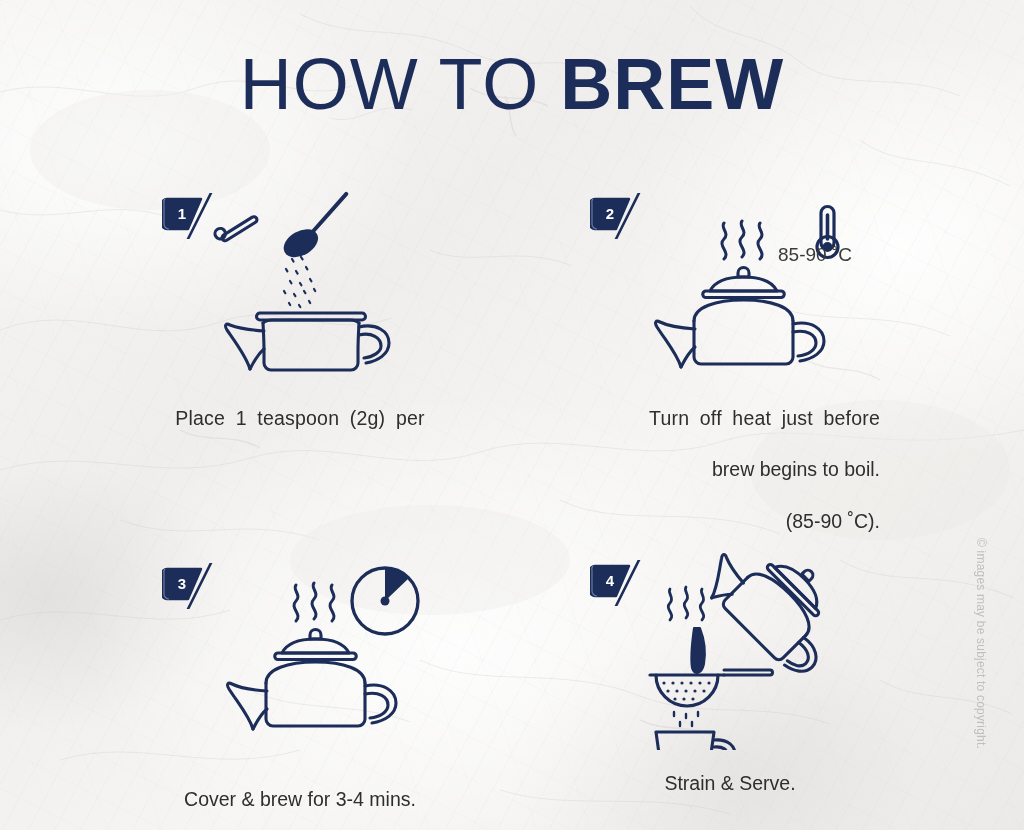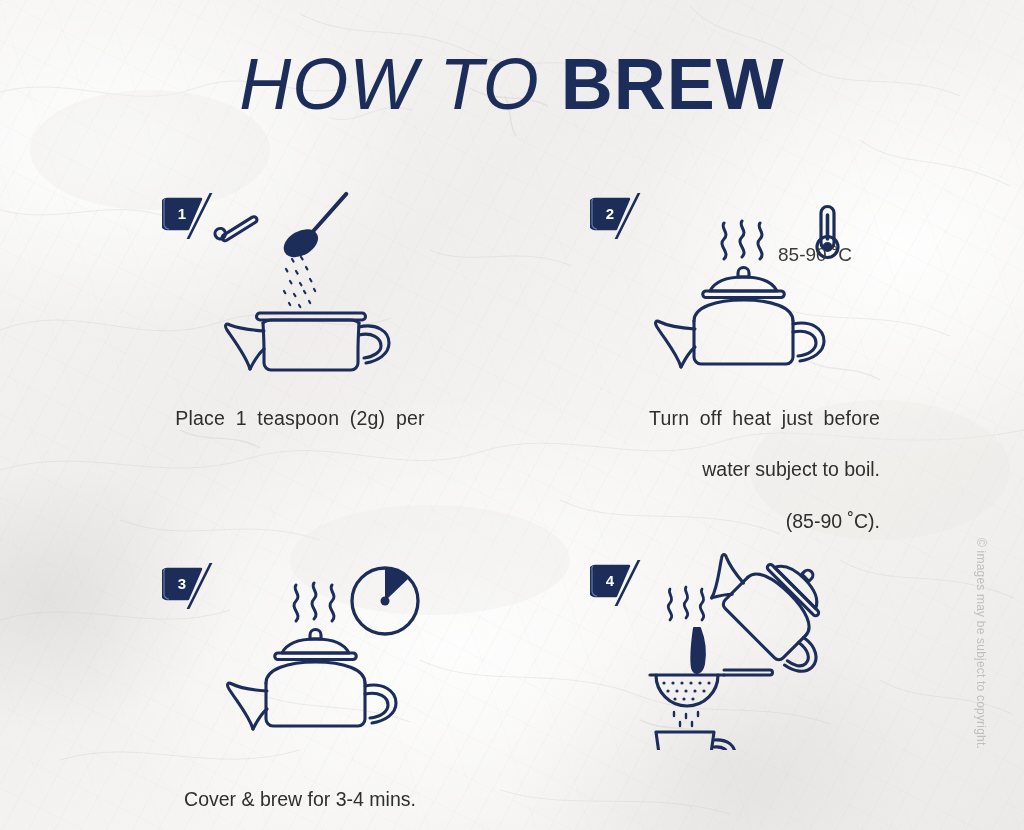--- a/index.html
+++ b/index.html
@@ -37,21 +37,21 @@
   
   #title{
     position:absolute;top:48px;left:0;width:1024px;
     text-align:center;
     color:#1d2d5a;
     font-size:72px;
     line-height:1;
     letter-spacing:1px;
     white-space:nowrap;
   }
-  #title .light{font-weight:400;font-style:italic;}
+  #title .light{font-weight:400;}
   #title .bold{font-weight:700;}
   
   .step{position:absolute;}
   .step .art{position:relative;}
   .caption{
     position:absolute;
     color:#2e2e2e;
     font-size:19.5px;
     line-height:1.32;
     text-align:center;
@@ -234,21 +234,21 @@
 
         <path d="M165,133 C183,129 196,138 196,150 C196,161 185,168 172,170"></path>
         <path d="M165,141 C179,138 188,144 188,152 C188,159 180,164 170,165"></path>
       </g>
     </svg>
 
     <div class="temp-label" style="left:198px;top:59px;">85-90 ˚C</div>
 
     <div class="caption" style="left:0px;top:195px;width:300px;text-align:right;">
       <span class="l1">Turn off heat just before</span>
-      <span class="ln">water subject to boil.</span>
+      <span class="ln">brew begins to boil.</span>
       <span class="ln">(85-90 ˚C).</span>
     </div>
   </div>
 
   <div class="step" style="left:150px;top:555px;width:300px;height:200px;">
     <div class="badge" style="left:12px;top:8px;">
       <svg width="62" height="46" viewBox="0 0 62 46">
         <path d="M5,6 h34 l-13,30 h-21 a5,5 0 0 1 -5,-5 v-20 a5,5 0 0 1 5,-5 z" fill="#1d2d5a" stroke="#1d2d5a" stroke-width="2.4" stroke-linejoin="round"></path>
         <path d="M3,6 a4,4 0 0 0 -1,4 v21 a5,5 0 0 0 5,5" fill="none" stroke="#6d7a9b" stroke-width="1.2"></path>
         <line x1="49" y1="0" x2="26" y2="46" stroke="#1d2d5a" stroke-width="2.6" stroke-linecap="round"></line>
@@ -346,19 +346,22 @@
           <path d="M50,172 l0,4"></path>
             <path d="M62,172 l0,4"></path>
         </g>
 
         <path d="M26,182 h58 l-5,36 a9,9 0 0 1 -9,8 h-30 a9,9 0 0 1 -9,-8 z"></path>
         <path d="M84,190 C98,189 106,196 105,206 C104,215 95,220 82,220"></path>
         <path d="M84,197 C93,196 98,200 97,206 C96,211 90,213 82,213"></path>
       </g>
     </svg>
 
+    <div class="caption" style="left:0px;top:197px;width:300px;">
+      <span class="ln">Strain &amp; Serve.</span>
+    </div>
   </div>
 
   <div id="copyWrap">
     <span class="vt">© images may be subject to copyright.</span>
   </div>
 
 </div>
 
 </body></html>

